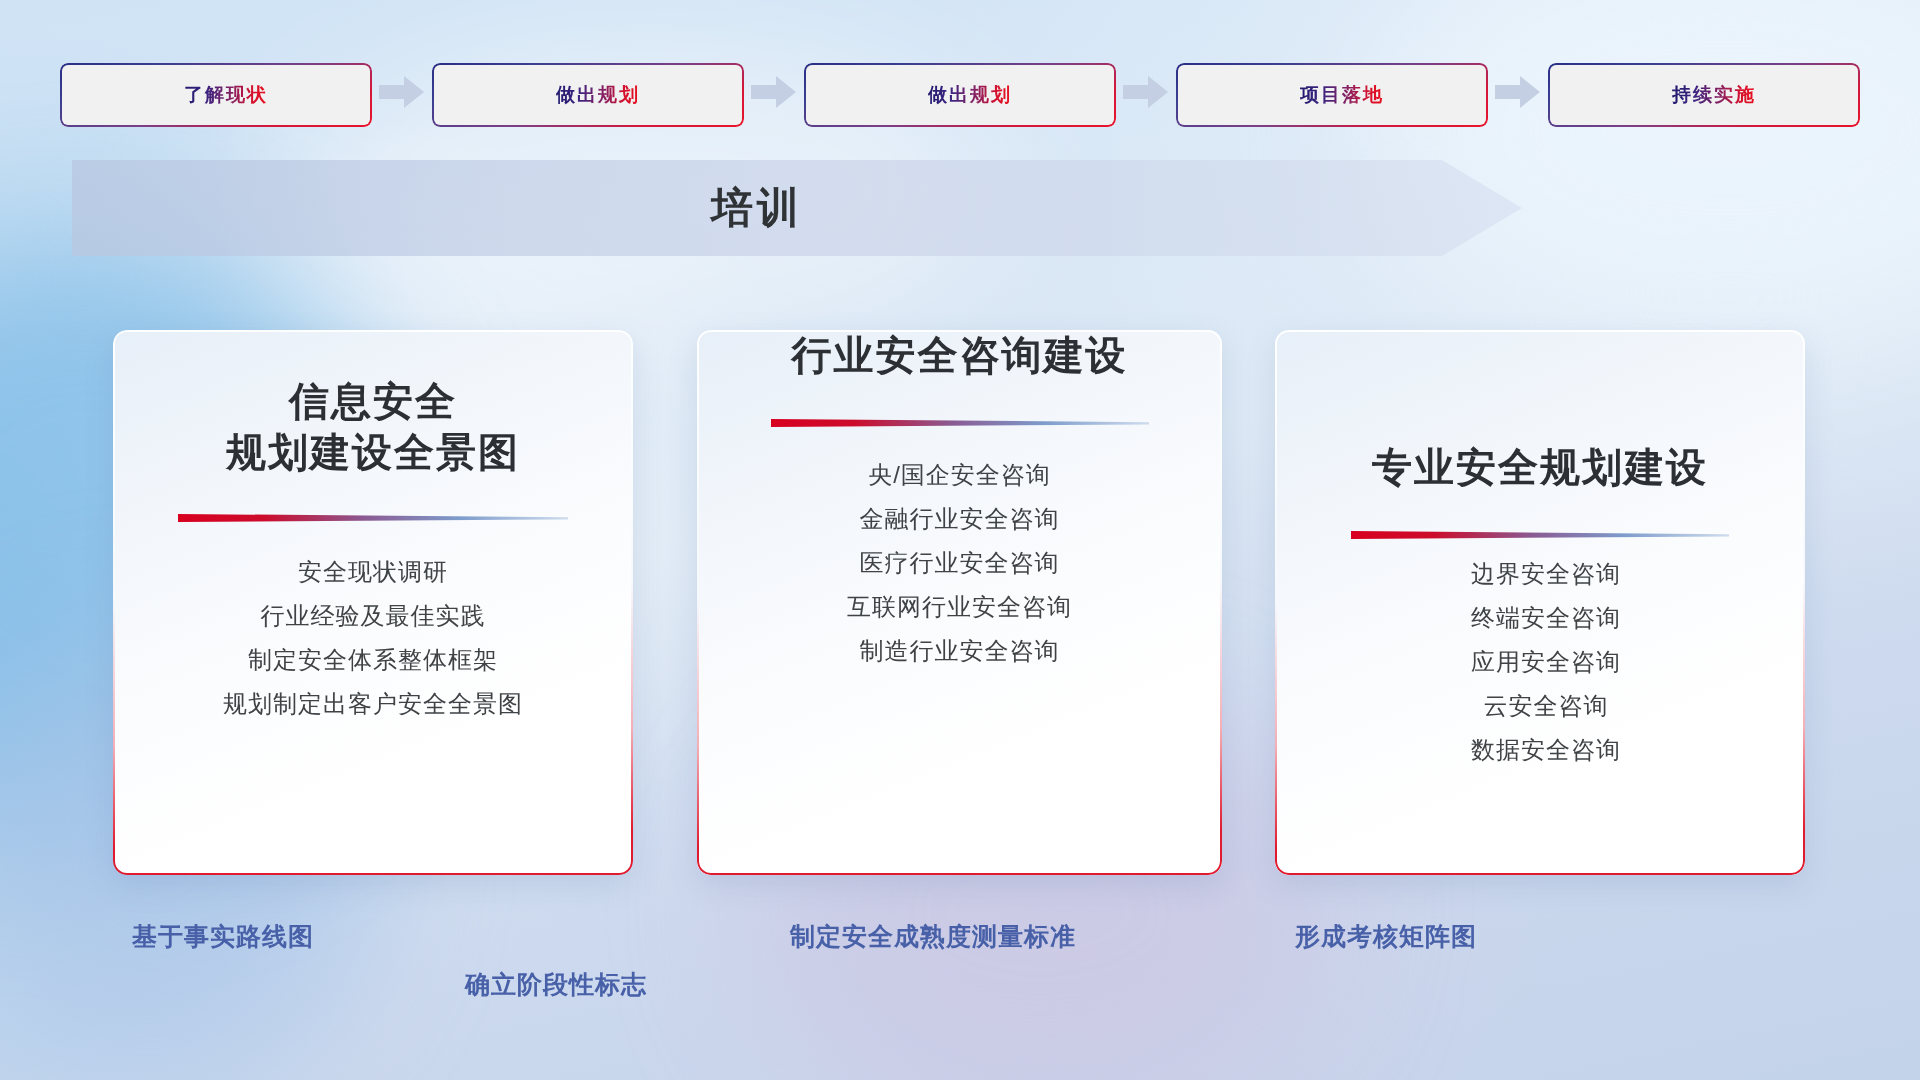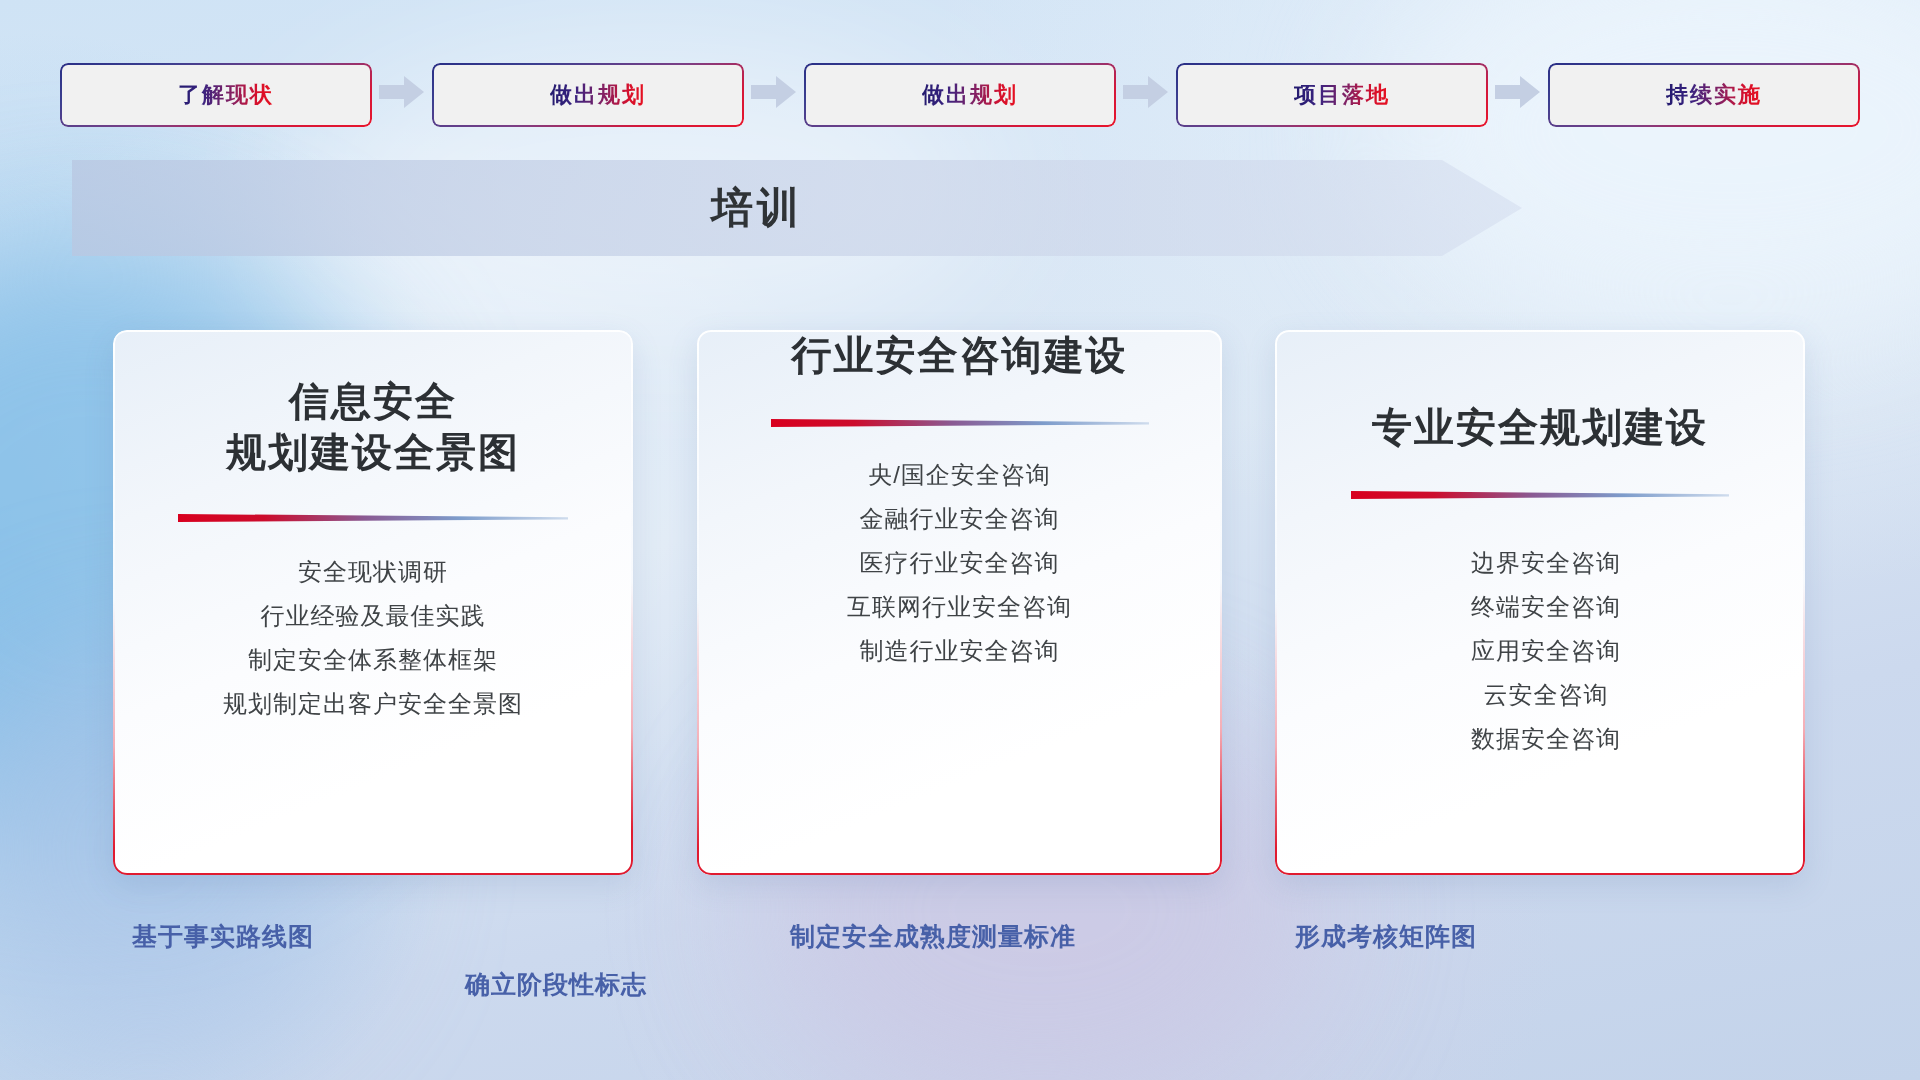--- a/index.html
+++ b/index.html
@@ -35,21 +35,21 @@
   }
   .step::before{
     content:"";position:absolute;inset:0;border-radius:8px;padding:2px;
     background:linear-gradient(160deg,#2a2f86 0%,#3c3f90 22%,#7b3f86 52%,#d4173a 78%,#e8152c 100%);
     -webkit-mask:linear-gradient(#000 0 0) content-box,linear-gradient(#000 0 0);
     -webkit-mask-composite:xor;mask-composite:exclude;
     pointer-events:none;
   }
   .step-label{
     position:relative;z-index:2;
-    font-size:22px;font-weight:700;letter-spacing:2px;
+    font-size:19px;font-weight:700;letter-spacing:2px;
     background:linear-gradient(90deg,#231a6e 0%,#3a2380 26%,#8a2060 58%,#d6102c 82%,#e8101f 100%);
     -webkit-background-clip:text;background-clip:text;color:transparent;
     white-space:nowrap;
     margin-left:20px;
   }
   .step-arrow{
     flex:0 0 60px;height:40px;position:relative;
   }
   .step-arrow svg{display:block;margin:0 auto;}
 
@@ -85,36 +85,36 @@
   .card.c2{left:697px;width:525px;}
   .card.c3{left:1275px;width:530px;}
 
   .card-title{
     position:relative;z-index:2;
     text-align:center;color:#2c3034;font-weight:700;
     letter-spacing:2px;line-height:1.28;
   }
   .card.c1 .card-title{font-size:40px;padding-top:46px;}
   .card.c2 .card-title{font-size:40px;}
-  .card.c3 .card-title{font-size:40px;padding-top:72px;text-align:center;}
+  .card.c3 .card-title{font-size:40px;padding-top:112px;text-align:center;}
 
   .accent{
     position:relative;z-index:2;margin:0 auto;display:block;
   }
   .card.c1 .accent{margin-top:34px;}
   .card.c2 .accent{margin-top:36px;}
   .card.c3 .accent{margin-top:36px;}
 
   .card-list{
     position:relative;z-index:2;list-style:none;margin:0;padding:0;
     text-align:center;color:#3f4346;font-size:24px;letter-spacing:1px;
   }
   .card.c1 .card-list{margin-top:26px;}
   .card.c2 .card-list{margin-top:24px;}
-  .card.c3 .card-list{margin-top:40px;padding-left:12px;}
+  .card.c3 .card-list{margin-top:11px;padding-left:12px;}
   .card-list li{line-height:1.0;padding:10px 0;}
 
   
   #captions{position:absolute;left:0;top:920px;width:1588px;height:60px;}
   .caption{
     position:absolute;top:0;font-size:25px;font-weight:700;
     color:#4760a8;letter-spacing:1px;white-space:nowrap;
   }
   .caption.p0{left:132px;}
   .caption.p1{left:465px;margin-top:48px;}

